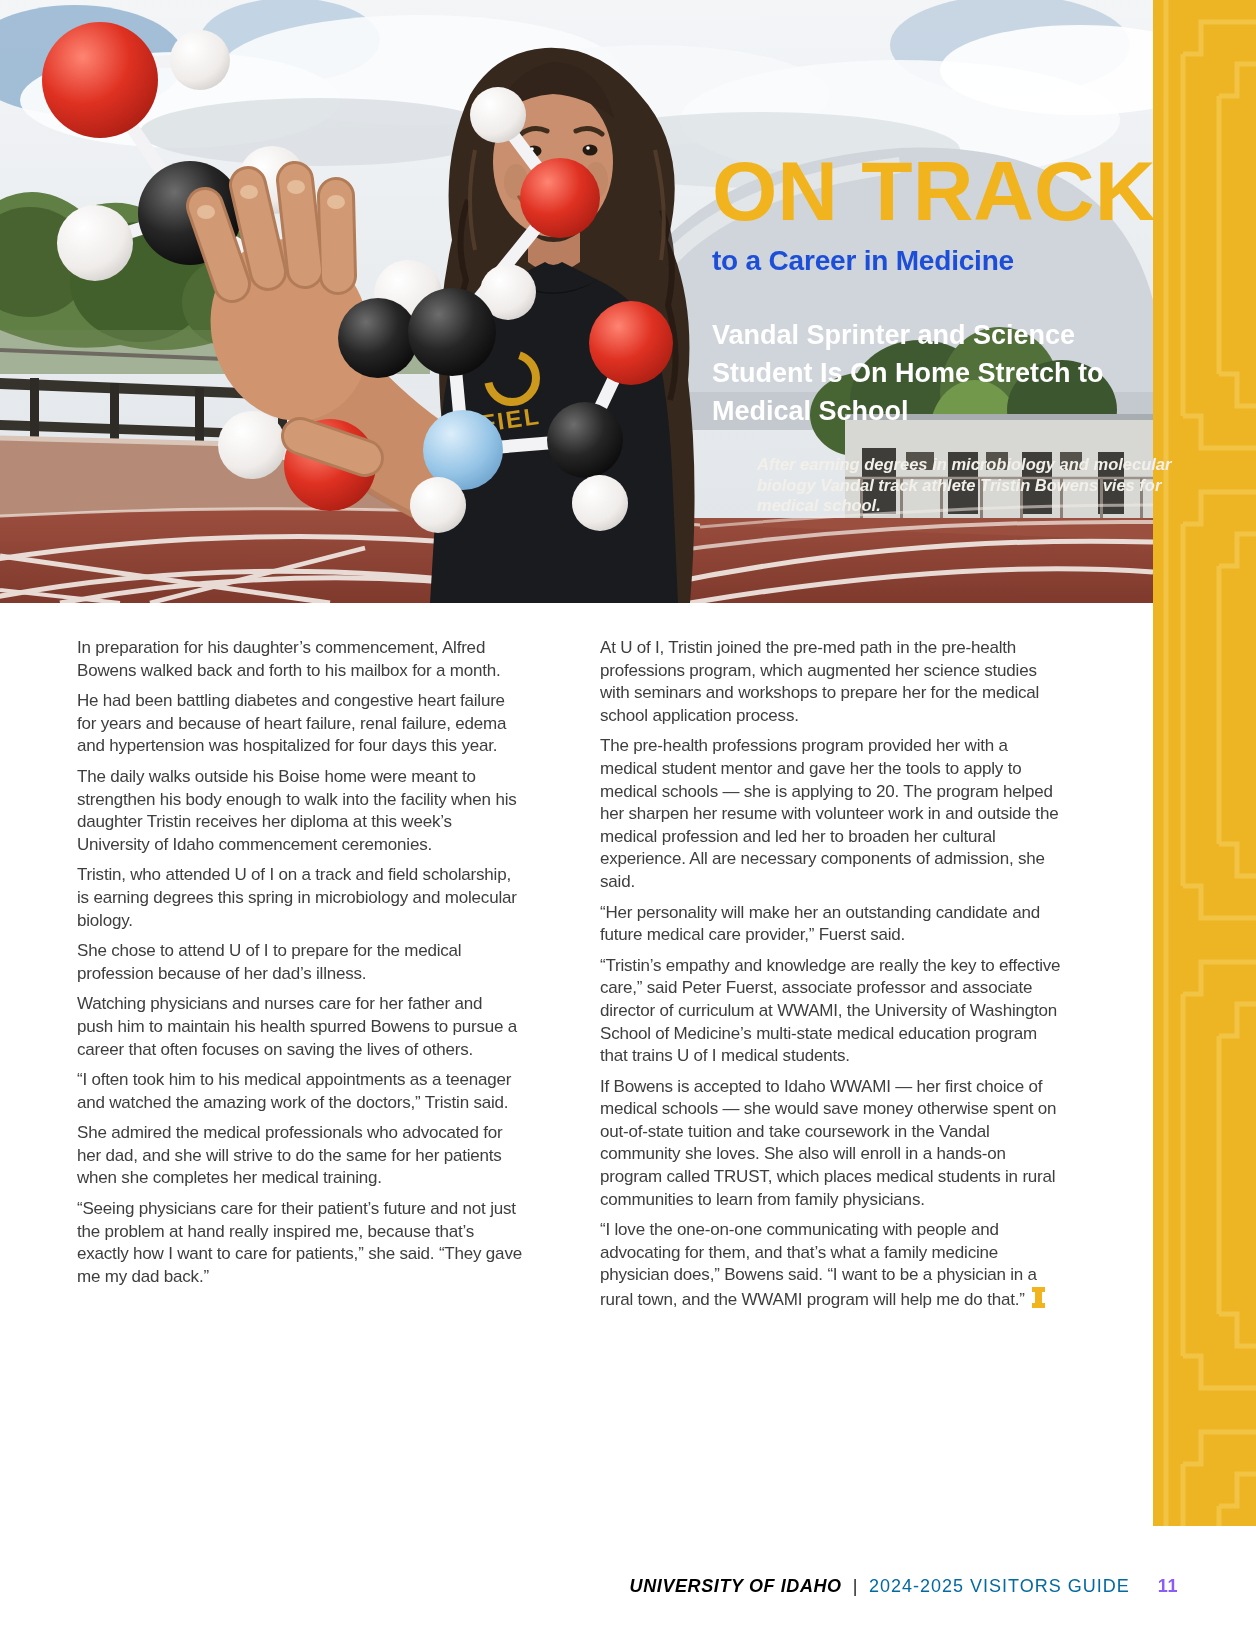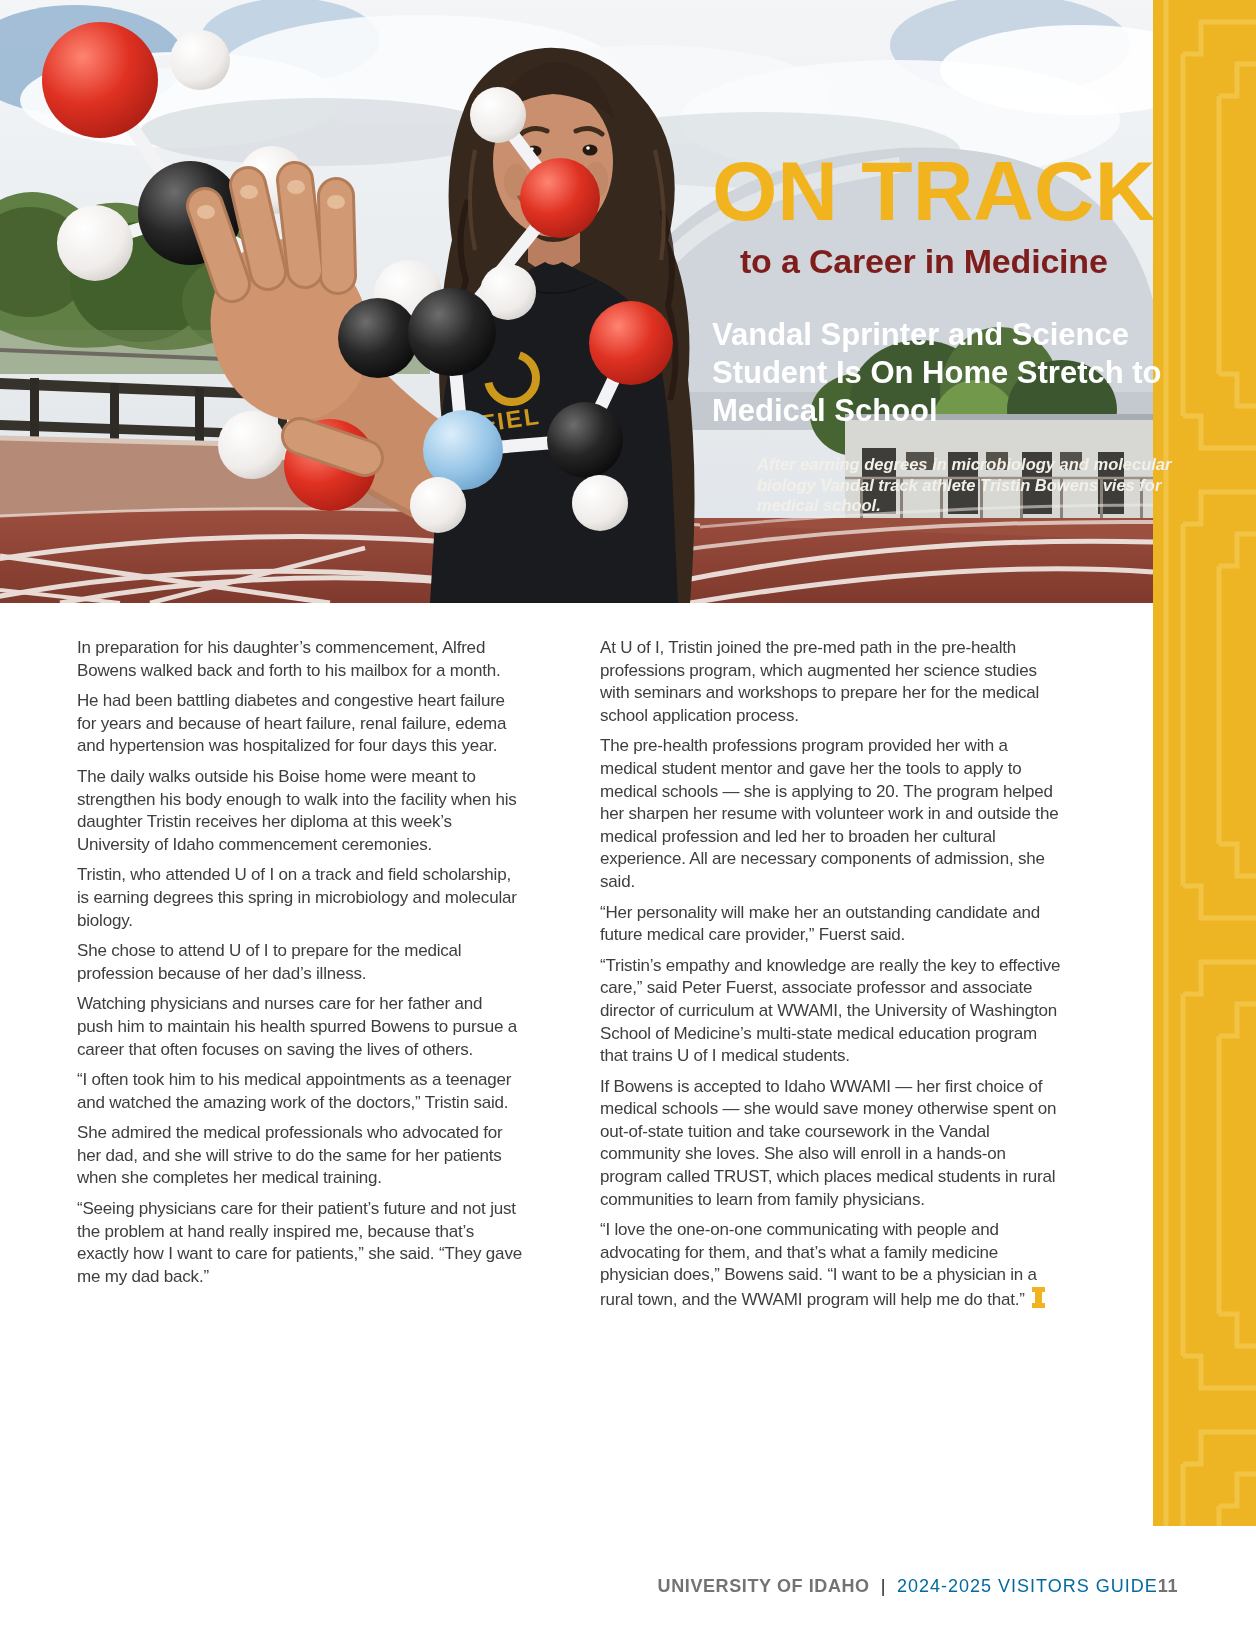--- a/index.html
+++ b/index.html
@@ -12,44 +12,44 @@
   .hero svg{display:block;}
   
   .sidebar{position:absolute;left:1153px;top:0;width:103px;height:1526px;}
   
   .hero-text{position:absolute;left:712px;top:148px;width:470px;}
   .title1{
     font-size:84px;font-weight:700;letter-spacing:0px;color:#F1B41E;
     line-height:86px;white-space:nowrap;
   }
   .title2{
-    font-size:34px;font-weight:700;letter-spacing:-0.2px;color:#7f1d1d;
-    line-height:46px;margin-top:4px;white-space:nowrap;margin-left:28px;
-  }
-  .subtitle{margin-top:32px;color:#ffffff;font-size:31px;font-weight:700;line-height:38px;}
+    font-size:28px;font-weight:700;letter-spacing:-0.2px;color:#1d4ed8;
+    line-height:46px;margin-top:4px;white-space:nowrap;
+  }
+  .subtitle{margin-top:32px;color:#ffffff;font-size:27px;font-weight:700;line-height:38px;}
   .subtitle div{white-space:nowrap;}
   .caption{margin-top:24px;margin-left:8px;color:#f3f0ea;font-size:16.5px;font-style:italic;font-weight:600;line-height:20.6px;padding-left:37px;}
   .caption div{white-space:nowrap;}
   
   .col{position:absolute;top:637px;color:#3e3e3e;font-size:17px;line-height:22.6px;letter-spacing:-0.2px;}
   .col-left{left:77px;width:445px;}
   .col-right{left:600px;width:466px;}
   .col p{margin:0 0 8px 0;}
   .endmark{
     display:inline-block;width:13px;height:21px;margin-left:7px;vertical-align:-3px;
   }
   
   .footer{
     position:absolute;right:78px;top:1576px;display:flex;align-items:baseline;
     color:#222222;font-size:18px;letter-spacing:0.6px;
   }
-  .footer .pub{font-weight:700;color:#737373;}
+  .footer .pub{font-weight:700;color:#000000;font-style:italic;}
   .footer .sep{margin:0 11px;font-weight:400;color:#1d1d1d;}
   .footer .edition{font-weight:400;letter-spacing:1px;color:#0369a1;}
-  .footer .pagenum{font-weight:700;color:#737373;}
+  .footer .pagenum{font-weight:700;margin-left:28px;color:#8b5cf6;}
 </style>
 </head>
 <body>
 
 <div class="page">
 
   <figure class="hero" style="margin:0">
     <svg width="1153" height="603" viewBox="0 0 1153 603">
       <defs>
         <linearGradient id="gSky" x1="0" y1="0" x2="0" y2="1">

